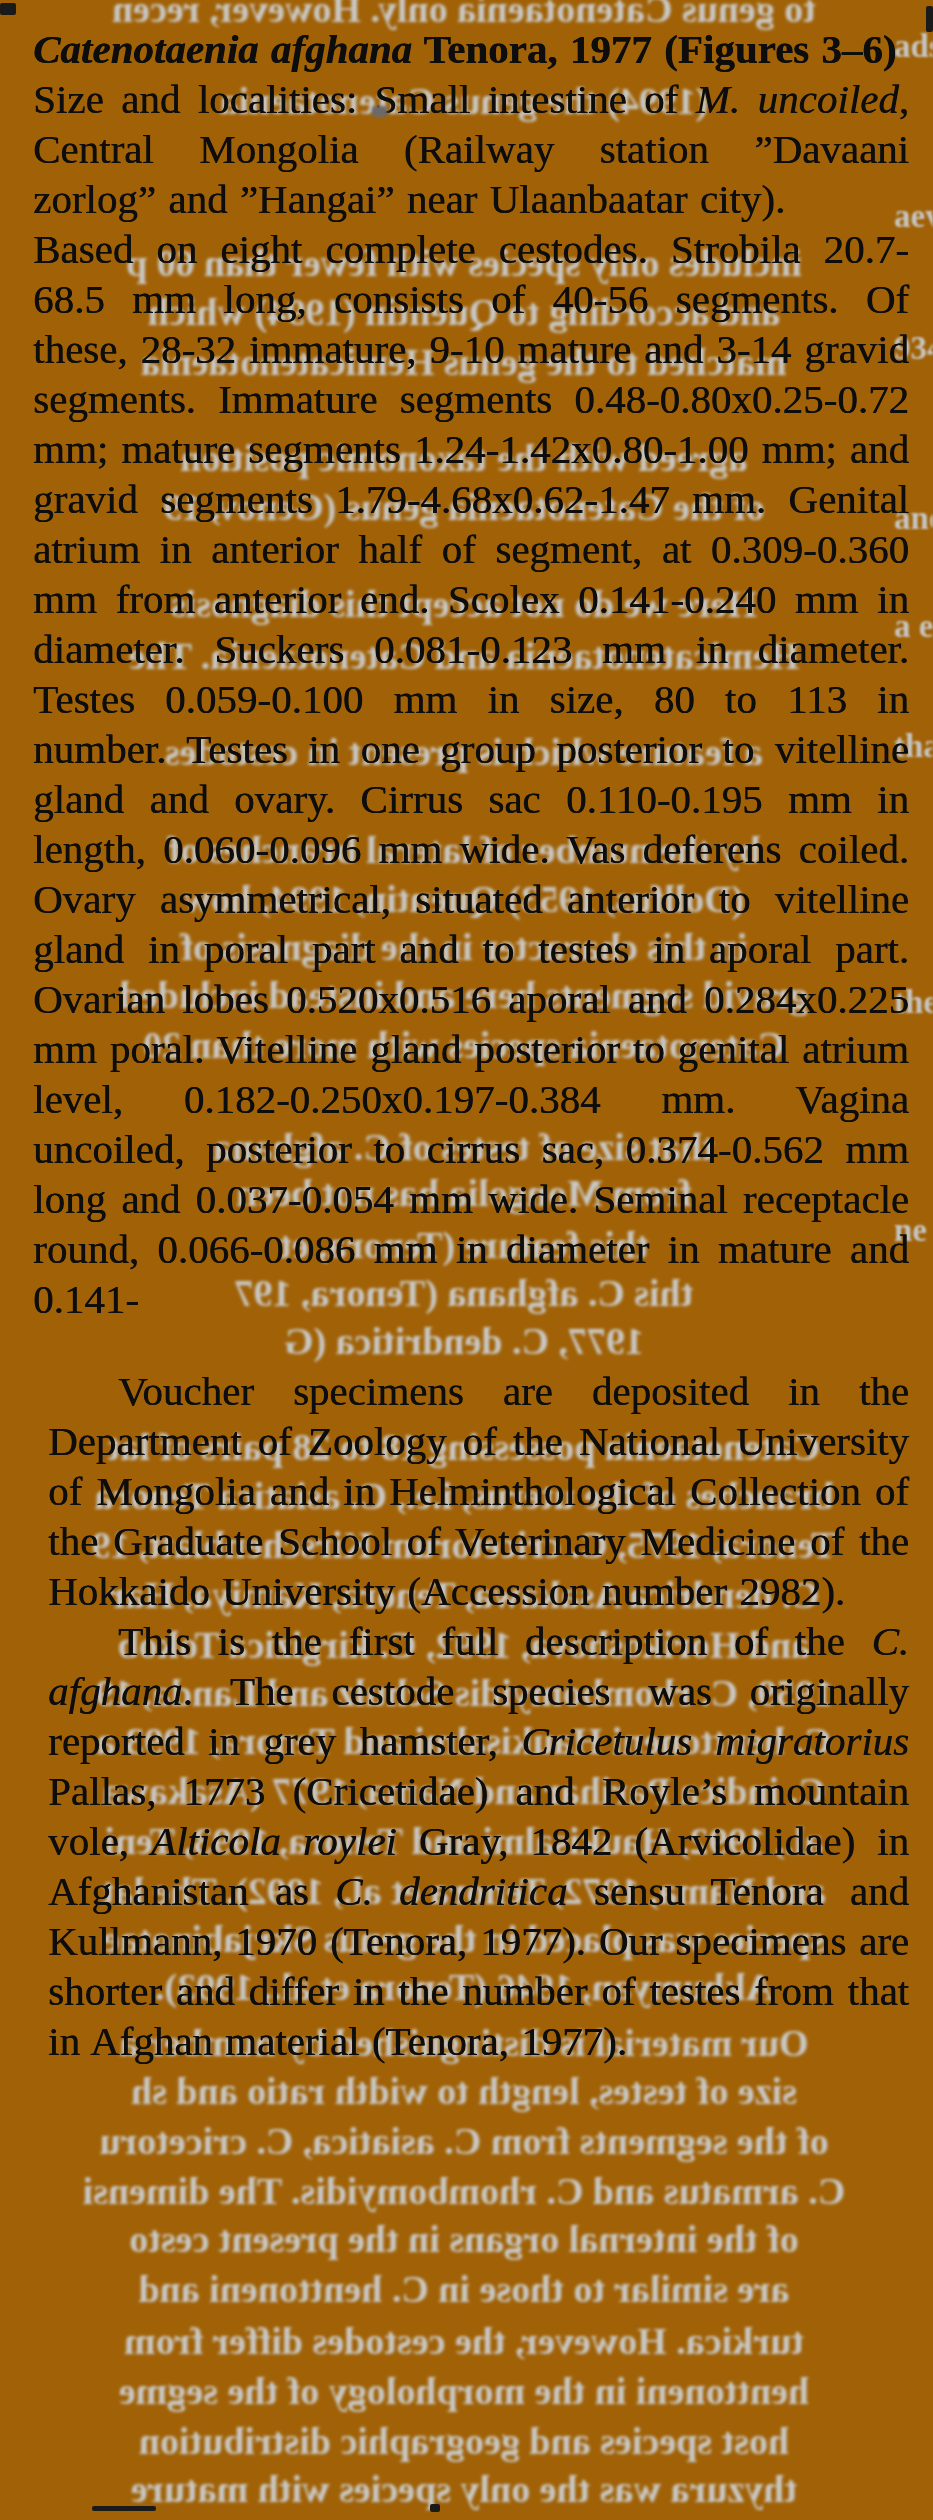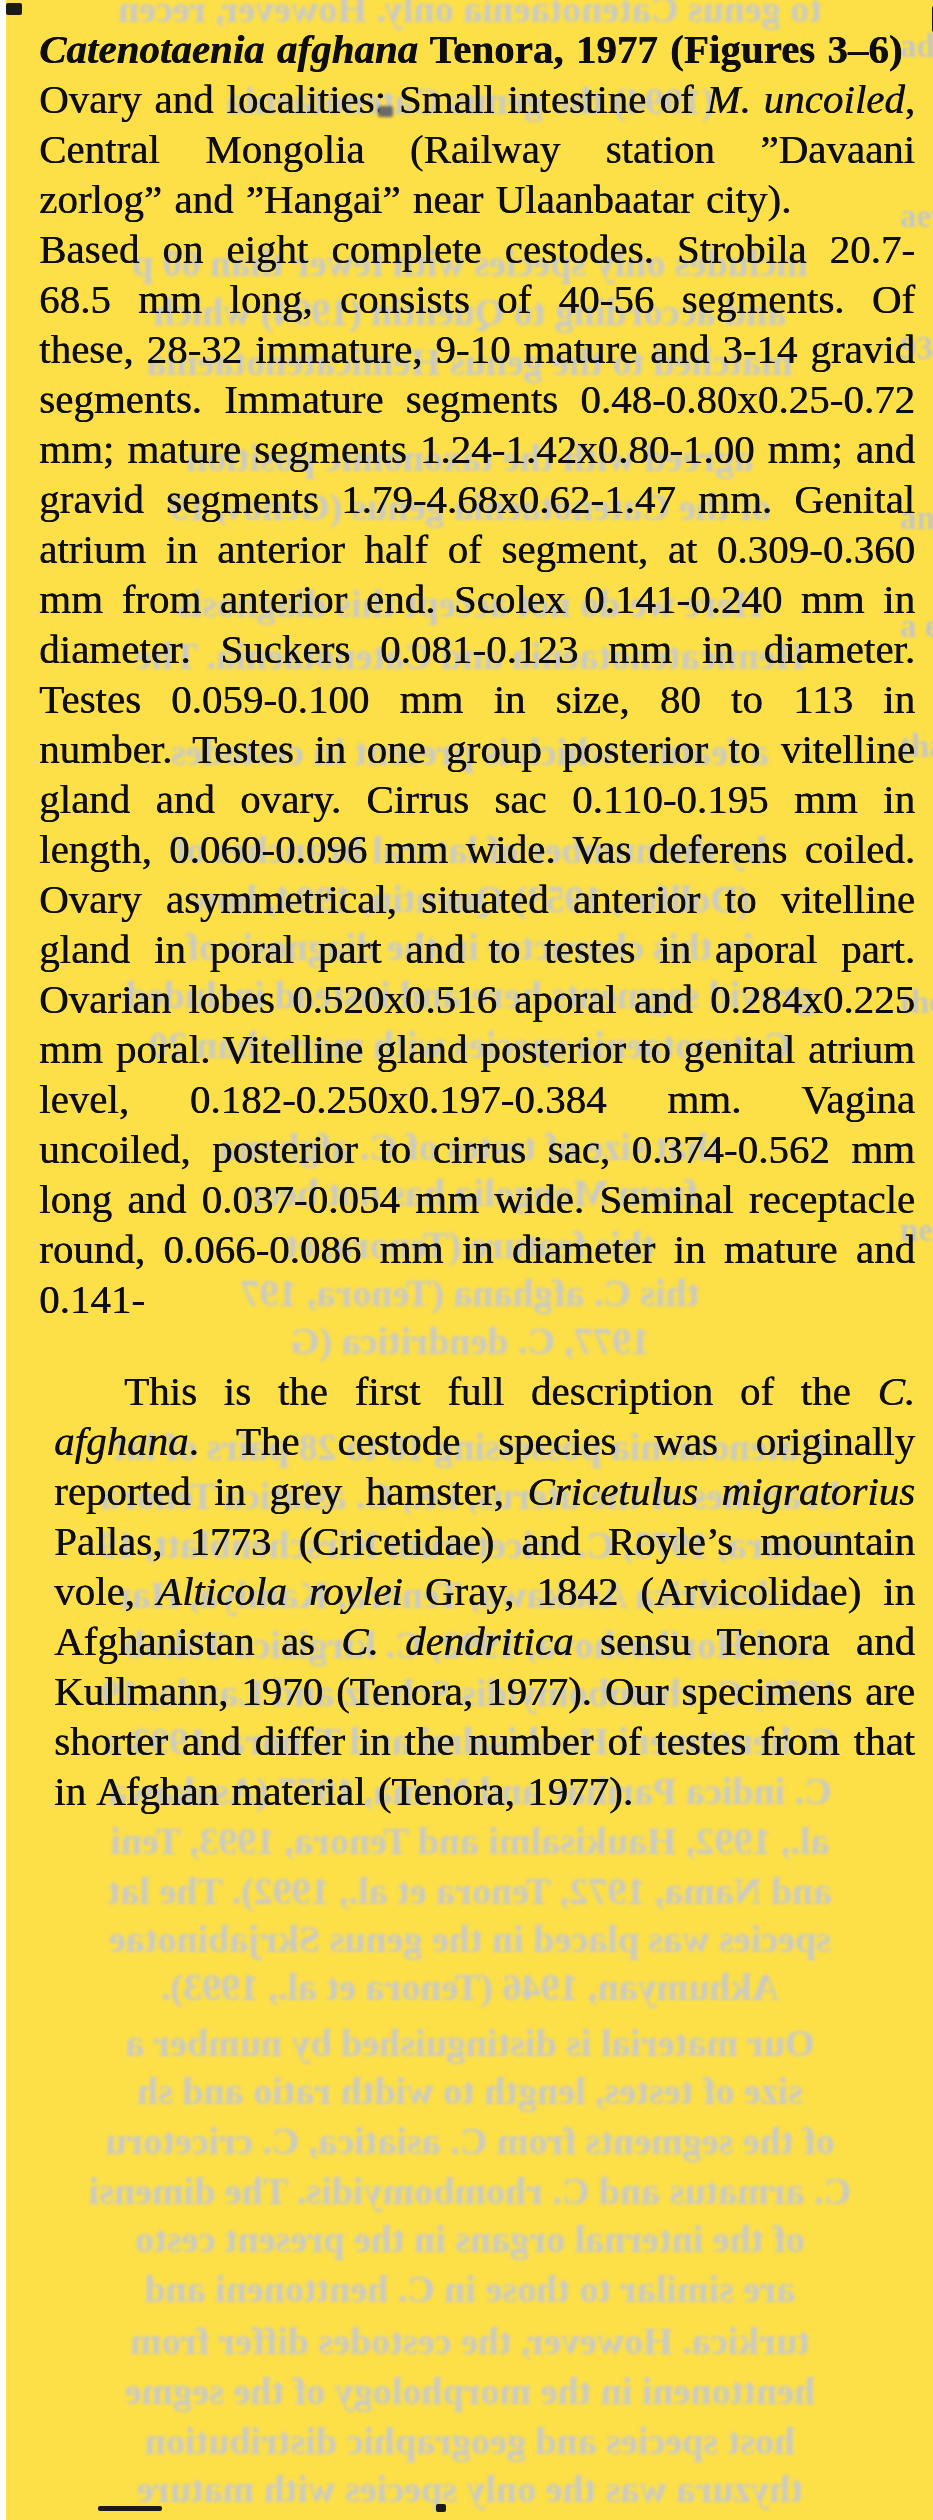--- a/index.html
+++ b/index.html
@@ -1,21 +1,21 @@
 <!DOCTYPE html>
 <html><head>
 <meta charset="utf-8">
 <style>
   html,body{margin:0;padding:0;}
   body{
     width:933px;height:2520px;overflow:hidden;position:relative;
     background:#fdfdfc;
     font-family:"Liberation Serif", serif;
   }
-  .page{position:absolute;inset:0;background:#fde047;margin-left:6px;}
+  .page{position:absolute;inset:0;background:#a16207;}
   
   .bleed-layer{position:absolute;inset:0;z-index:1;}
   .bleed-line{
     position:absolute;left:28px;width:872px;
     transform:scaleX(-1);
     color:#c9c9c7;filter:blur(1.4px);
     font-size:38px;font-weight:bold;line-height:46px;
     white-space:nowrap;overflow:hidden;text-align:center;
   }
   .bleed-bit{
@@ -96,27 +96,28 @@
       <div class="bleed-bit" style="top: 500px;">and</div>
       <div class="bleed-bit" style="top: 608px;">a et</div>
       <div class="bleed-bit" style="top: 728px;">thar</div>
       <div class="bleed-bit" style="top: 984px;">the</div>
       <div class="bleed-bit" style="top: 1212px;">ne</div>
     </div>
 
   <div class="content">
     <p class="title"><span class="it bd">Catenotaenia afghana</span><span class="bd"> Tenora, 1977 (Figures 3–6)</span></p>
 
-    <p><span>Ovary and localities: Small intestine of </span><span class="it">M. uncoiled</span><span>, Central Mongolia (Railway station ”Davaani zorlog” and ”Hangai” near Ulaanbaatar city).</span></p>
+    <p><span>Size and localities: Small intestine of </span><span class="it">M. uncoiled</span><span>, Central Mongolia (Railway station ”Davaani zorlog” and ”Hangai” near Ulaanbaatar city).</span></p>
 
 
     <p>Based on eight complete cestodes. Strobila 20.7-68.5 mm long, consists of 40-56 segments. Of these, 28-32 immature, 9-10 mature and 3-14 gravid segments. Immature segments 0.48-0.80x0.25-0.72 mm; mature segments 1.24-1.42x0.80-1.00 mm; and gravid segments 1.79-4.68x0.62-1.47 mm. Genital atrium in anterior half of segment, at 0.309-0.360 mm from anterior end. Scolex 0.141-0.240 mm in diameter. Suckers 0.081-0.123 mm in diameter. Testes 0.059-0.100 mm in size, 80 to 113 in number. Testes in one group posterior to vitelline gland and ovary. Cirrus sac 0.110-0.195 mm in length, 0.060-0.096 mm wide. Vas deferens coiled. Ovary asymmetrical, situated anterior to vitelline gland in poral part and to testes in aporal part. Ovarian lobes 0.520x0.516 aporal and 0.284x0.225 mm poral. Vitelline gland posterior to genital atrium level, 0.182-0.250x0.197-0.384 mm. Vagina uncoiled, posterior to cirrus sac, 0.374-0.562 mm long and 0.037-0.054 mm wide. Seminal receptacle round, 0.066-0.086 mm in diameter in mature and 0.141-</p>
 
     <div class="block2">
 
+      <p class="indent">Voucher specimens are deposited in the Department of Zoology of the National University of Mongolia and in Helminthological Collection of the Graduate School of Veterinary Medicine of the Hokkaido University (Accession number 2982).</p>
 
 
       <p class="indent"><span>This is the first full description of the </span><span class="it">C. afghana</span><span>. The cestode species was originally reported in grey hamster, </span><span class="it">Cricetulus migratorius</span><span> Pallas, 1773 (Cricetidae) and Royle’s mountain vole, </span><span class="it">Alticola roylei</span><span> Gray, 1842 (Arvicolidae) in Afghanistan as </span><span class="it">C. dendritica</span><span> sensu Tenora and Kullmann, 1970 (Tenora, 1977). Our specimens are shorter and differ in the number of testes from that in Afghan material (Tenora, 1977).</span></p>
     </div>
   </div>
 
   <div class="speck" style="left:0;top:3px;width:16px;height:12px;"></div>
   <div class="speck" style="left:926px;top:6px;width:7px;height:26px;"></div>
   <div class="speck soft" style="left:372px;top:106px;width:15px;height:11px;"></div>
   <div class="speck" style="left:92px;top:2506px;width:64px;height:5px;"></div>

